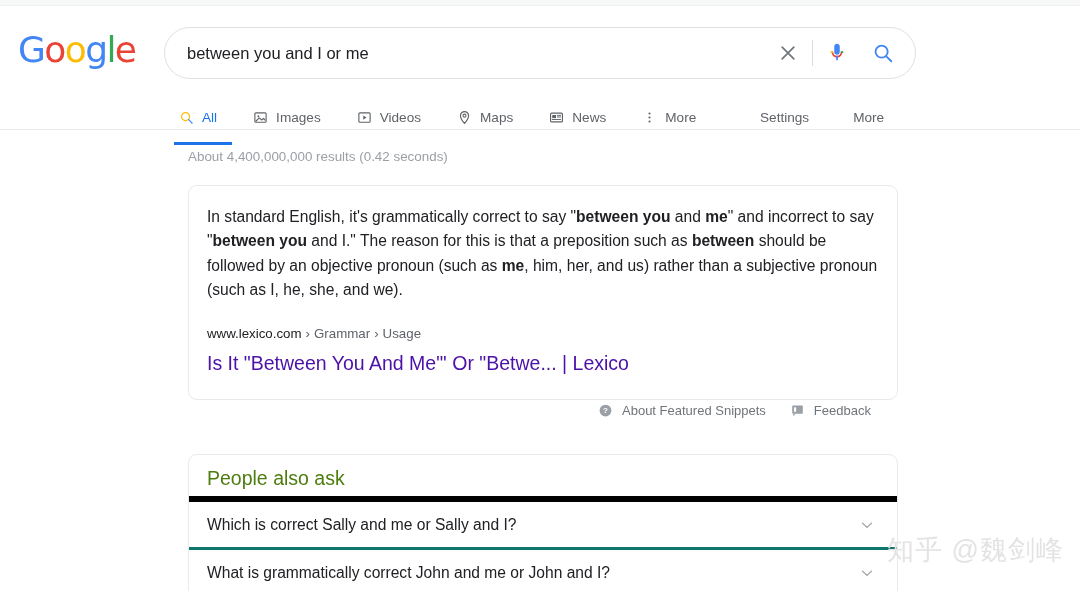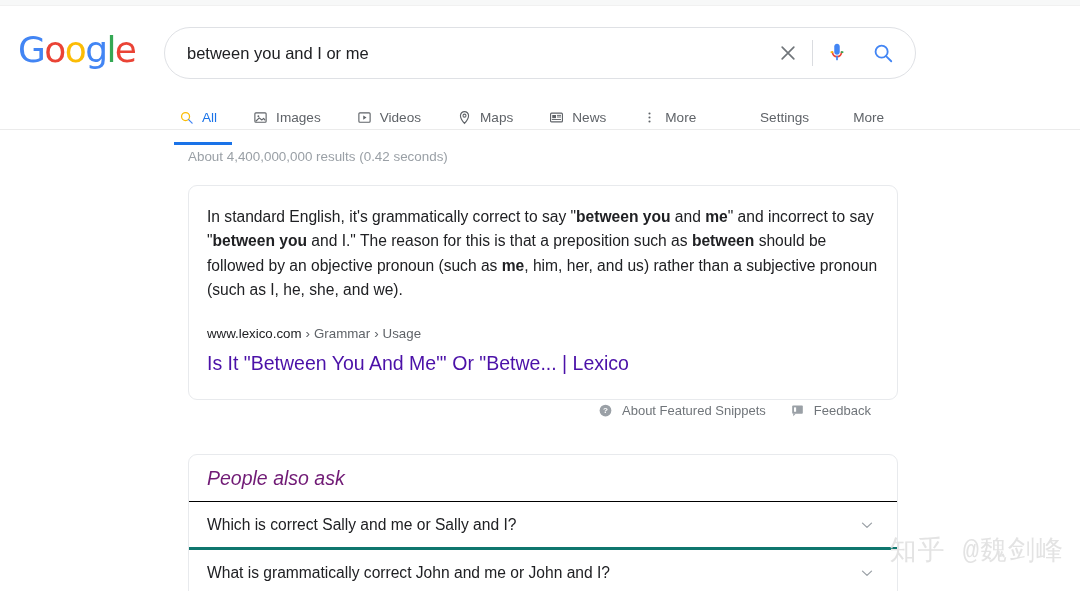--- a/index.html
+++ b/index.html
@@ -125,39 +125,38 @@
     display:flex; align-items:center;
     font-size:13px; color:#70757a;
   }
   .sf-item { display:flex; align-items:center; gap:9px; margin-right:24px; cursor:pointer; }
 
   
   #paa-card { left:188px; top:454px; width:710px; height:146px; overflow:hidden; }
   .paa-title {
     height:47px; line-height:47px;
     padding-left:18px;
-    font-size:19.5px; color:#701a75;
-    border-bottom:1px solid #000000;
-    font-style:italic;
+    font-size:19.5px; color:#4d7c0f;
+    border-bottom:6px solid #000000;
   }
   .paa-row {
     height:48px;
     display:flex; align-items:center; justify-content:space-between;
     padding:0 20px 0 18px;
     border-bottom:3px solid #0f766e;
     font-size:15.6px; color:#202124;
     cursor:pointer;
   }
   .chevron { width:20px; height:20px; display:flex; align-items:center; justify-content:center; }
 
   
   .watermark {
     position:absolute; right:16px; top:532px;
     font-size:27px; color:#e3e3e3;
-    font-family:Liberation Mono, monospace;
+    font-family:Liberation Sans, sans-serif;
     letter-spacing:1px;
     user-select:none;
     white-space:nowrap;
   }
 </style>
 </head>
 <body>
 
 <div id="page">
 

